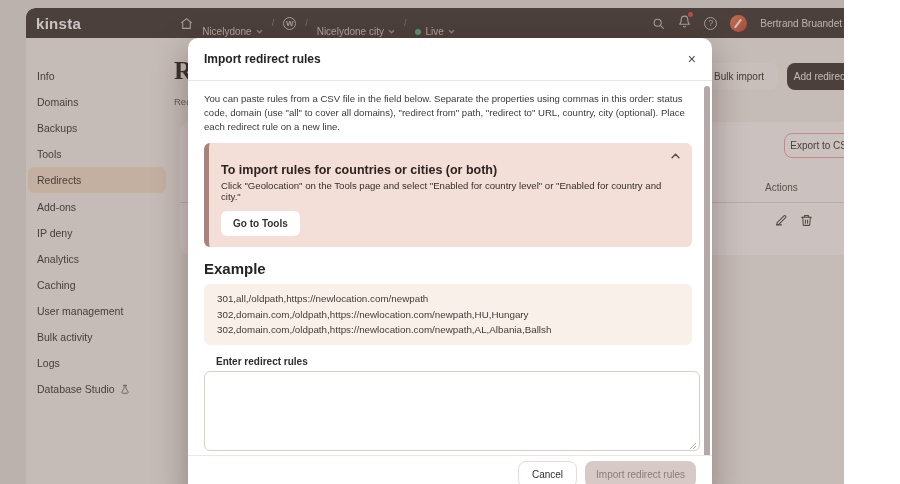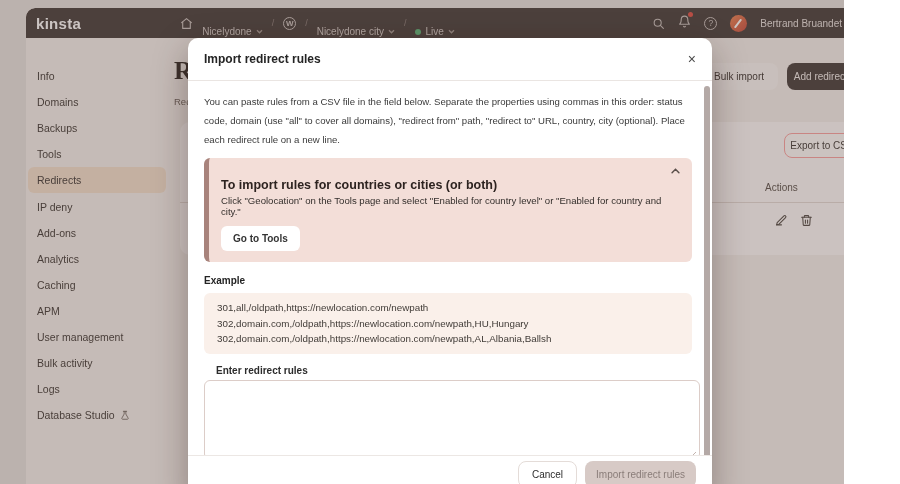--- a/index.html
+++ b/index.html
@@ -64,32 +64,32 @@
   .overlay{position:absolute;inset:0;background:rgba(82,60,54,0.30);z-index:5;}
   
   .modal{position:absolute;left:188px;top:38px;width:524px;height:460px;background:#fff;
          border-radius:10px 10px 0 0;box-shadow:0 12px 34px rgba(40,20,15,.35);
          z-index:10;box-sizing:border-box;}
   .modal-head{height:43px;border-bottom:1px solid #eae5e2;display:flex;align-items:center;
               padding:0 16px;box-sizing:border-box;}
   .modal-title{font-size:12px;font-weight:700;color:#242424;}
   .modal-close{margin-left:auto;font-size:14px;color:#4a4a4a;cursor:pointer;line-height:1;}
   .modal-body{padding:11px 20px 0 16px;}
-  .modal-desc{font-size:9.6px;line-height:19px;color:#3a3a3a;margin:0 0 9px;width:496px;}
+  .modal-desc{font-size:9.6px;line-height:14px;color:#3a3a3a;margin:0 0 9px;width:496px;}
   .callout{background:#f3ded8;border-left:5px solid #a8837c;border-radius:6px;
            padding:20px 12px 11px;position:relative;}
   .callout-title{font-size:12.5px;font-weight:700;color:#2d2320;margin:0 0 3px;}
   .callout-chevron{position:absolute;right:12px;top:10px;color:#5a4f4a;cursor:pointer;
                    display:flex;}
   .callout-body{font-size:9.6px;color:#342f2c;margin:0 0 9px;}
   .btn-tools{display:inline-flex;align-items:center;justify-content:center;height:25px;
              padding:0 12px;background:#fff;border:none;border-radius:6px;font-size:10px;
              font-weight:600;color:#343434;cursor:pointer;
              font-family:"Liberation Sans",sans-serif;}
-  .example-head{font-size:10px;font-weight:700;color:#242424;margin:13px 0 7px;}
+  .example-head{font-size:15px;font-weight:700;color:#242424;margin:13px 0 7px;}
   .example-box{background:#faf0ea;border-radius:6px;padding:7px 13px;font-size:9.8px;
                line-height:15.5px;color:#403b37;}
   .input-label{font-size:10px;font-weight:700;color:#2c2c2c;margin:11px 12px 4px;}
   .ta-wrap{position:relative;width:496px;}
   .rules-ta{width:496px;height:80px;box-sizing:border-box;border:1px solid #dccdc8;
             border-radius:6px;resize:none;outline:none;background:#fff;
             font-family:"Liberation Sans",sans-serif;font-size:10px;padding:6px 8px;}
   .ta-grip{position:absolute;right:3px;bottom:5px;color:#c3b4af;display:flex;}
   .modal-scrollbar{position:absolute;right:2px;top:48px;bottom:2px;width:6px;
                    background:#b4a9a6;border-radius:3px;}
@@ -186,33 +186,30 @@
       <div class="side-item">
           <span>Backups</span>
         </div>
       <div class="side-item">
           <span>Tools</span>
         </div>
       <div class="side-item active">
           <span>Redirects</span>
         </div>
       <div class="side-item">
+          <span>Add-ons</span>
+        </div>
+      <div class="side-item">
           <span>IP deny</span>
         </div>
       <div class="side-item">
-          <span>Add-ons</span>
-        </div>
-      <div class="side-item">
           <span>Analytics</span>
         </div>
       <div class="side-item">
           <span>Caching</span>
-        </div>
-      <div class="side-item">
-          <span>APM</span>
         </div>
       <div class="side-item">
           <span>User management</span>
         </div>
       <div class="side-item">
           <span>Bulk activity</span>
         </div>
       <div class="side-item">
           <span>Logs</span>
         </div>

